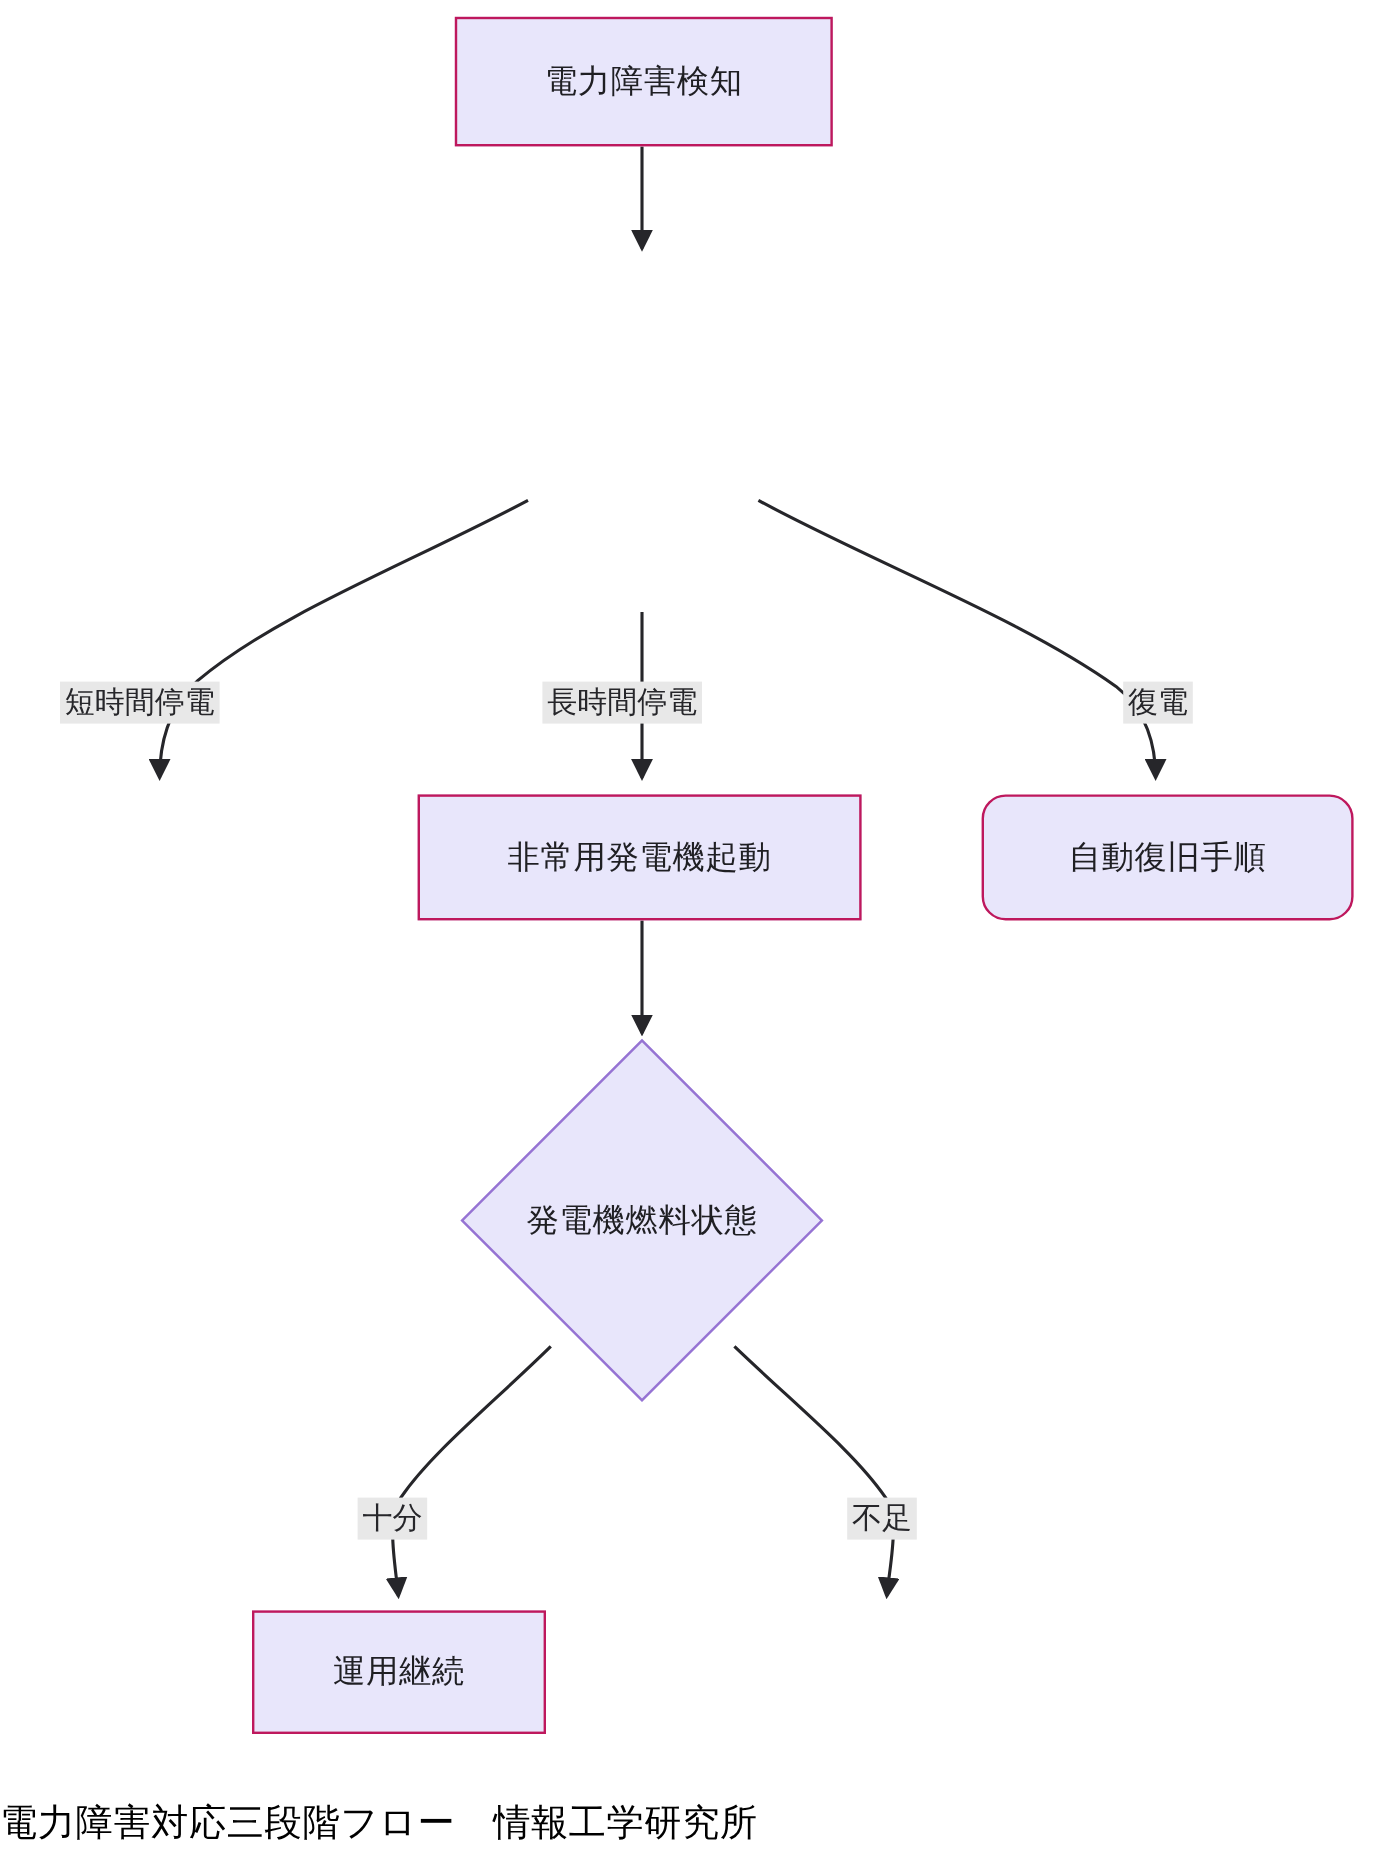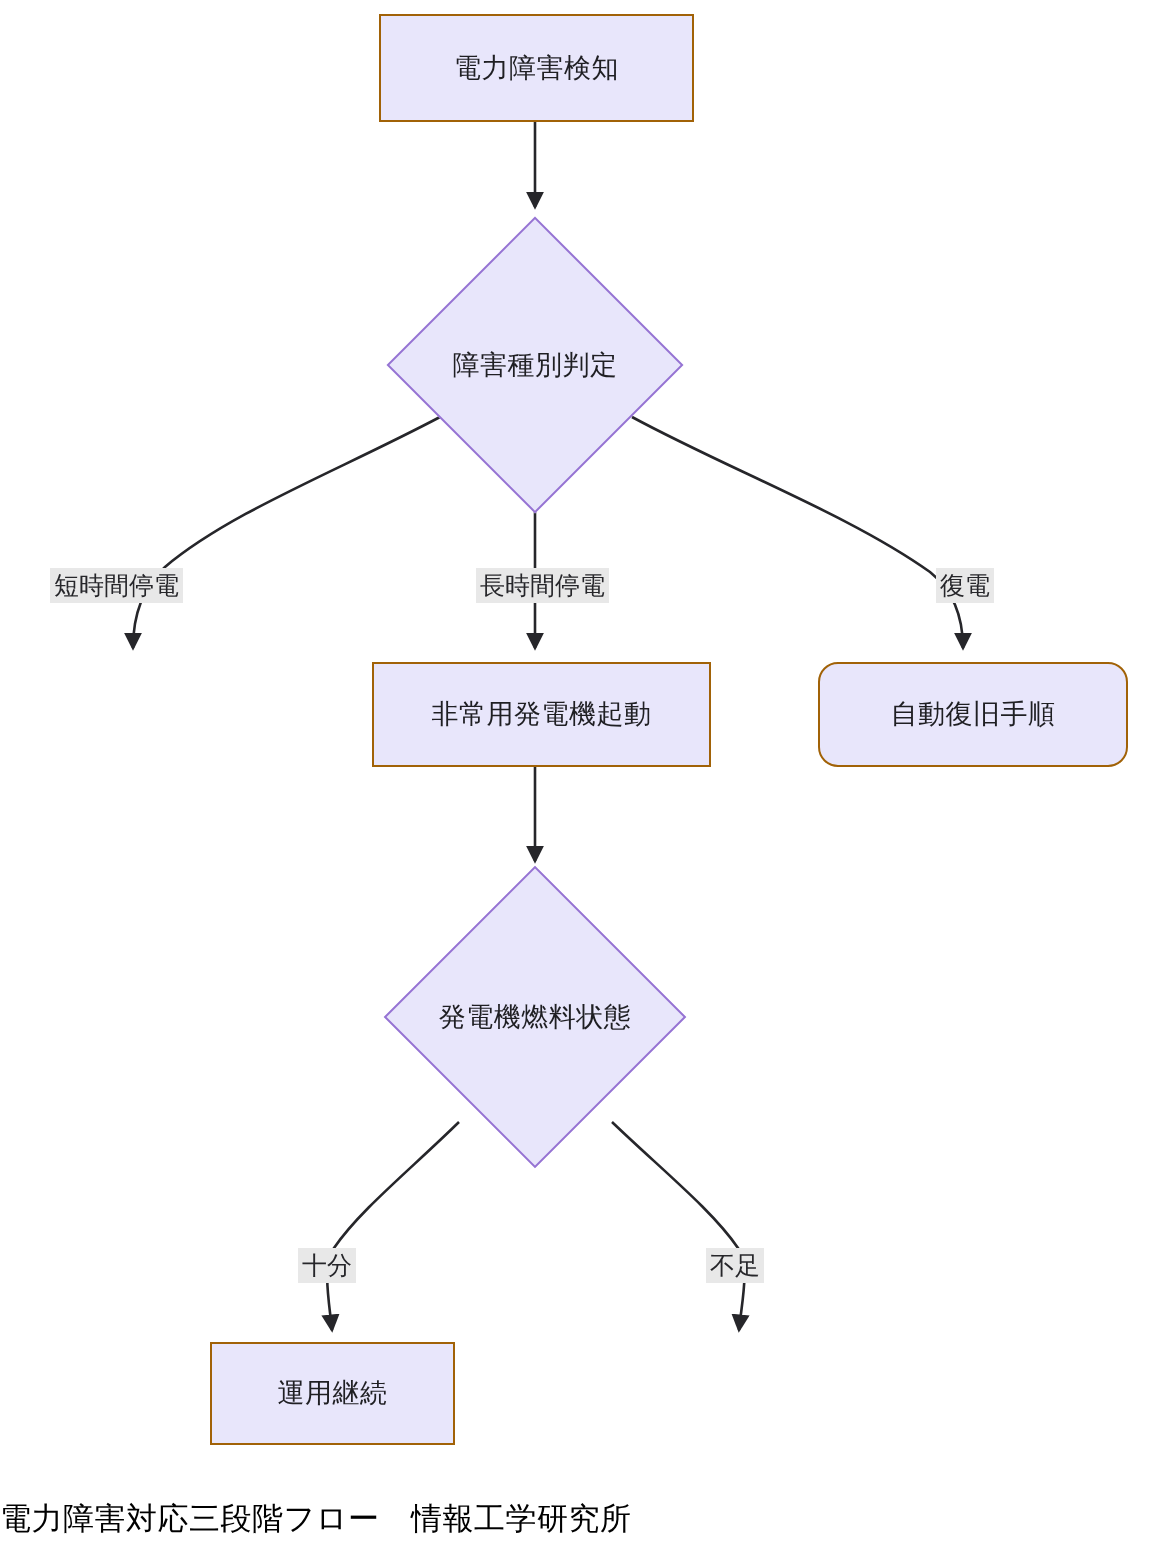--- a/index.html
+++ b/index.html
@@ -29,21 +29,21 @@
   .node {
     position: absolute;
     box-sizing: border-box;
     display: flex;
     align-items: center;
     justify-content: center;
     text-align: center;
   }
   .node-rect {
     background: #e8e6fb;
-    border: 2px solid #a16207;
+    border: 2px solid #be185d;
     color: #1f1f23;
     font-size: 27px;
     line-height: 1.2;
     letter-spacing: 0.5px;
   }
   .node-diamond {
     background: transparent;
     border: none;
     color: #1f1f23;
     font-size: 27px;
@@ -116,33 +116,29 @@
 
     <path d="M 459 1122 C 410 1170 360 1210 334 1248 C 322 1268 329 1300 332 1330" fill="none" stroke="#26262a" stroke-width="2.6" marker-end="url(#arrow)"></path>
 
     <path d="M 612 1122 C 662 1170 712 1210 738 1248 C 750 1268 742 1300 739 1330" fill="none" stroke="#26262a" stroke-width="2.6" marker-end="url(#arrow)"></path>
   </svg>
 
   <div class="node node-rect" style="left:379px; top:14px; width:315px; height:108px;">
     <span>電力障害検知</span>
   </div>
 
-  <div class="node node-diamond" style="left:430px; top:260px; width:210px; height:210px;">
-    <span class="diamond-shape"></span>
-    <span class="diamond-label">障害種別判定</span>
-  </div>
 
   <div class="edge-label" style="left:50px; top:568px;">短時間停電</div>
 
-  <div class="edge-label" style="left:476px; top:568px;">長時間停電</div>
+  <div class="edge-label" style="left:452px; top:568px;">長時間停電</div>
 
   <div class="edge-label" style="left:936px; top:568px;">復電</div>
 
 
-  <div class="node node-rect" style="left:348px; top:662px; width:339px; height:105px;margin-left:24px;">
+  <div class="node node-rect" style="left:348px; top:662px; width:370px; height:105px;">
     <span>非常用発電機起動</span>
   </div>
 
   <div class="node node-rect" style="left:818px; top:662px; width:310px; height:105px;border-radius:20px;">
     <span>自動復旧手順</span>
   </div>
 
   <div class="node node-diamond" style="left:428px; top:910px; width:214px; height:214px;">
     <span class="diamond-shape"></span>
     <span class="diamond-label">発電機燃料状態</span>

